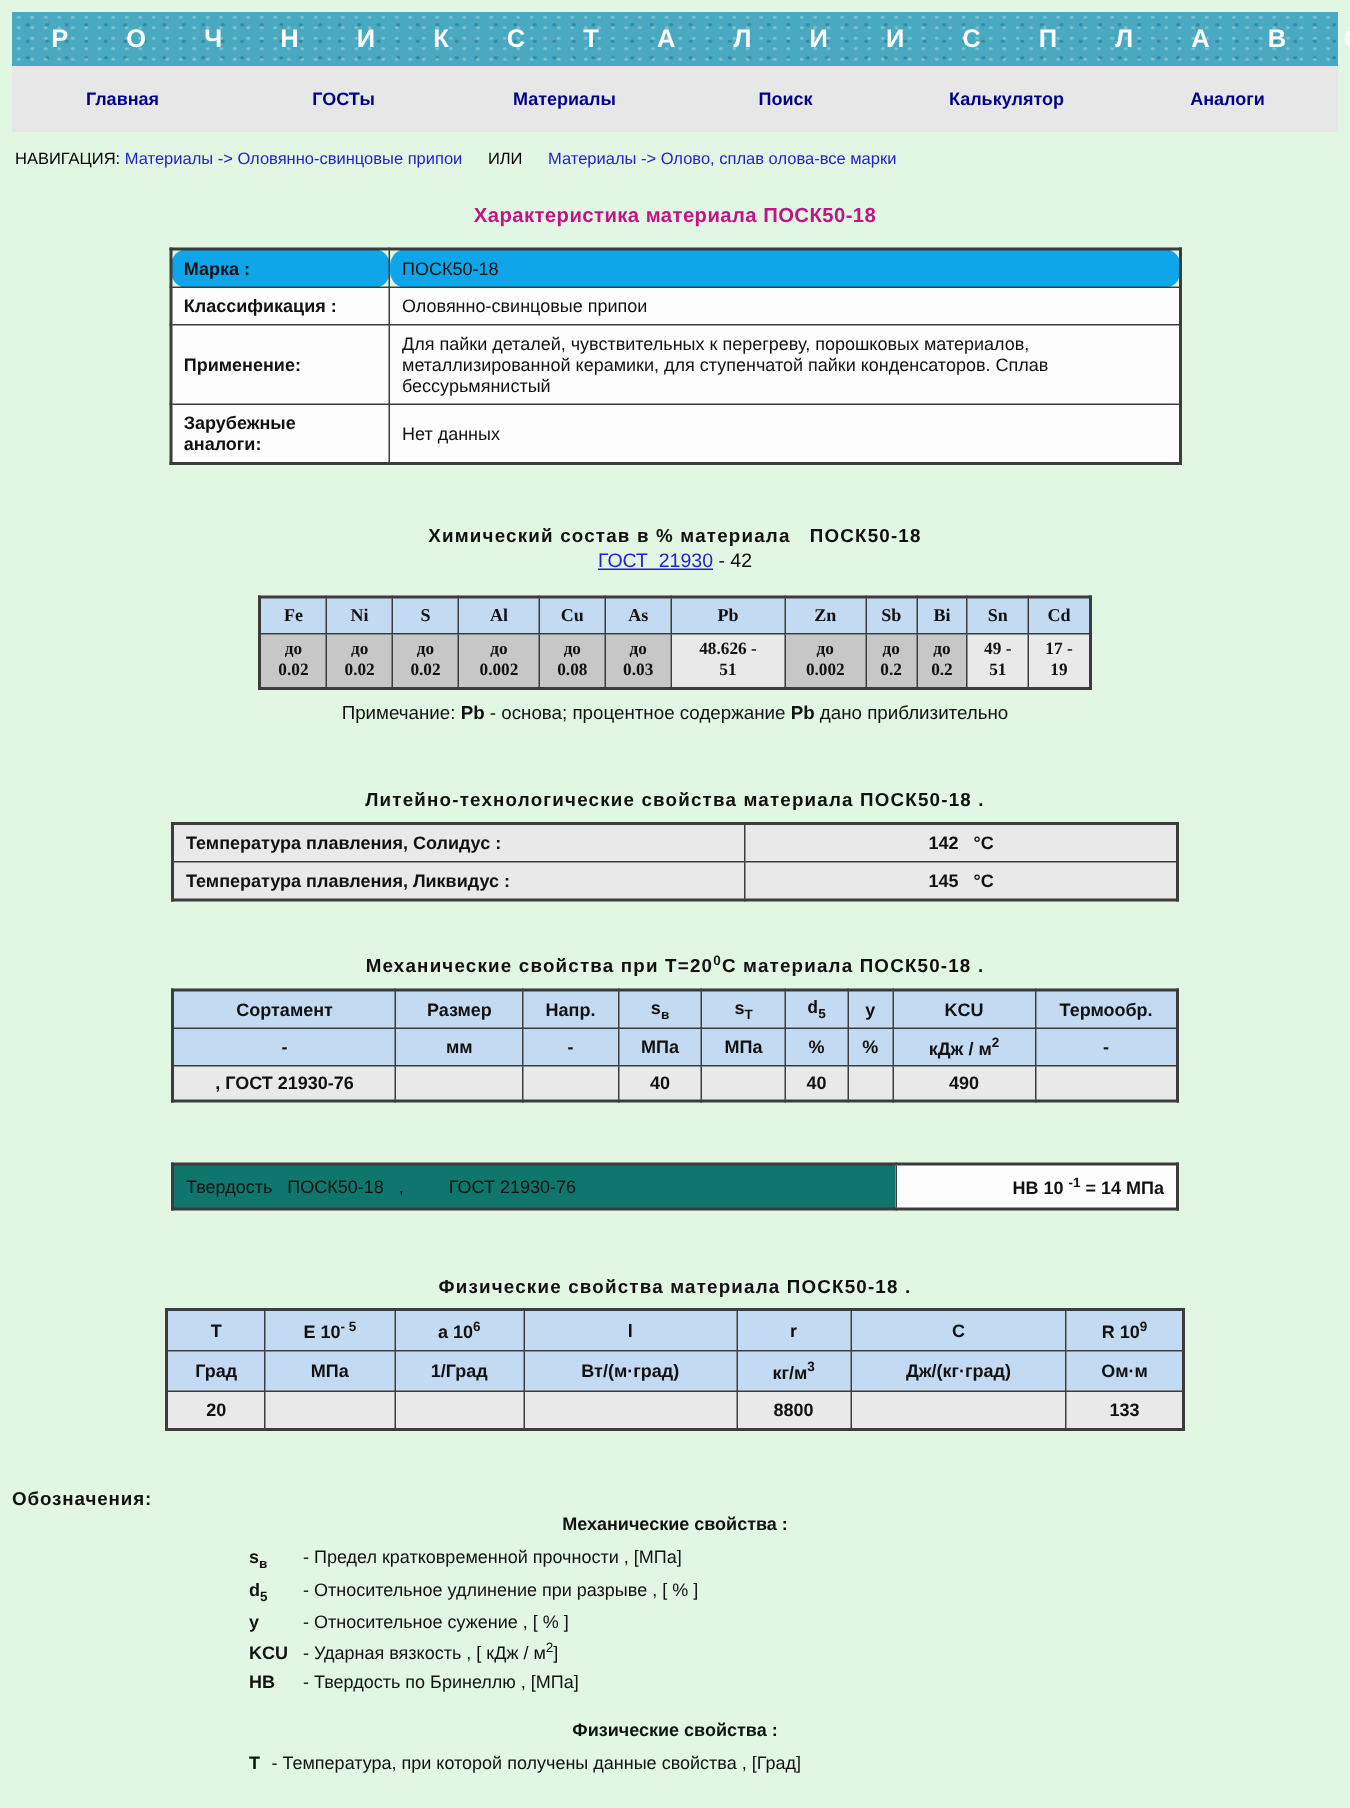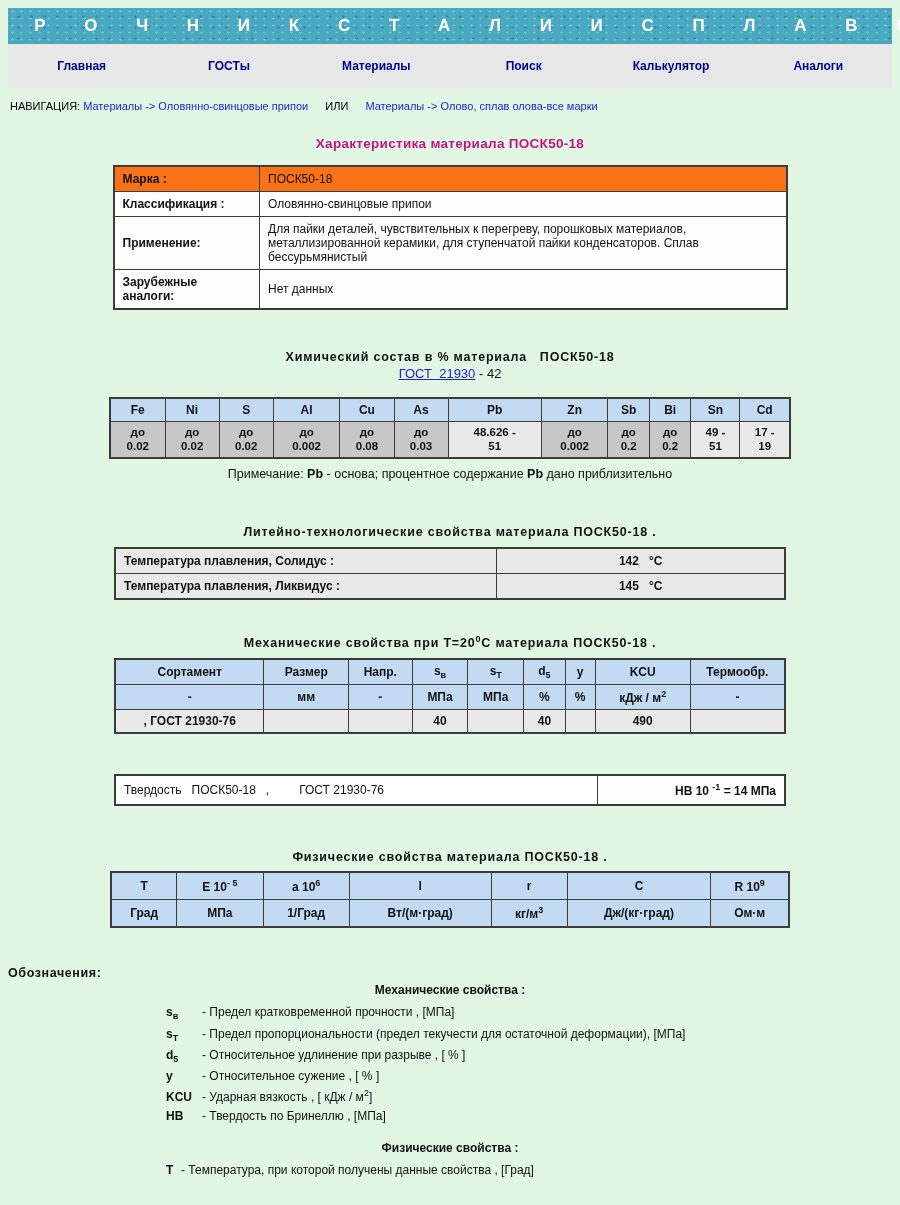--- a/index.html
+++ b/index.html
@@ -53,47 +53,47 @@
   table { border-collapse: collapse; margin: 0 auto; }
   td, th { border: 1px solid #3c3c3c; font-size: 12px; }
   .outer { border: 2px solid #3c3c3c; }
   .cell-blue { background: #c3daf3; }
   .cell-gray { background: #c7c7c7; }
   .cell-lgray { background: #e9e9e9; }
   
   .info-table { width: 675px; }
   .info-table td { padding: 5px 8px; background: #fdfdfd; }
   .info-table .lbl { width: 146px; font-weight: bold; }
-  .info-table tr.first td { background: #f97316; }
+  .info-table tr.first td { background: #0ea5e9; border-radius: 11px; }
   
   .chem-head { margin-top: 40px; }
   .gost-line { text-align: center; font-size: 13px; margin: 2px 0 16px 0; }
   .gost-line a { color: #2222cc; text-decoration: underline; cursor: pointer; white-space: pre; }
-  .chem-table { width: 682px; }
+  .chem-table { width: 556px; font-family: Liberation Serif, serif; }
   .chem-table th { padding: 4px 2px; font-size: 12px; }
   .chem-table td { padding: 3px 2px; text-align: center; font-weight: bold; font-size: 11.5px; line-height: 1.25; }
   .chem-note { text-align: center; font-size: 12.5px; margin-top: 8px; }
   .chem-note b { font-weight: bold; }
   
   .cast-table { width: 672px; margin-top: 8px; }
   .cast-table td { padding: 5px 8px; background: #e9e9e9; font-weight: bold; }
   .cast-table .lbl { width: 57%; text-align: left; }
   .cast-table .val { text-align: center; white-space: pre; }
   
   .mech-table { width: 672px; margin-top: 8px; }
   .mech-table th, .mech-table td { padding: 4px 3px; text-align: center; font-weight: bold; }
   .mech-table td { background: #e9e9e9; }
   .mech-table th { background: #c3daf3; }
   .col-sort { width: 150px; } .col-size { width: 85px; } .col-napr { width: 64px; }
-  .col-sv { width: 56px; } .col-st { width: 56px; } .col-d5 { width: 42px; }
+  .col-sv { width: 56px; } .col-st { width: 56px; } .col-d5 { width: 42px; font-family: Liberation Mono, monospace; }
   .col-y { width: 30px; } .col-kcu { width: 96px; } .col-term { width: 95px; }
   
   .hard-table { width: 672px; }
   .hard-table td { padding: 6px 8px; }
-  .hard-left { width: 72%; background: #ffffff; white-space: pre; padding-left: 40px; }
+  .hard-left { width: 72%; background: #0f766e; white-space: pre; padding-left: 40px; }
   .hard-right { background: #fdfdfd; text-align: right; font-weight: bold; }
   
   .phys-table { width: 680px; margin-top: 7px; }
   .phys-table th { background: #c3daf3; padding: 5px 3px; }
   .phys-table td { background: #e9e9e9; padding: 5px 3px; text-align: center; font-weight: bold; }
   .pcol-t { width: 64px; } .pcol-e { width: 84px; text-align: center; } .pcol-a { width: 84px; }
   .pcol-l { width: 138px; } .pcol-r { width: 74px; } .pcol-c { width: 140px; } .pcol-rr { width: 76px; margin-top: 46px; }
   
   .legend-h1 { text-align: left; font-weight: bold; font-size: 12.5px; letter-spacing: 0.6px; margin-top: 38px; }
   .legend-h2 { text-align: center; font-weight: bold; font-size: 12px; margin-top: 3px; }
@@ -275,31 +275,37 @@
   </tr>
   <tr>
     <th>Град</th>
     <th>МПа</th>
     <th>1/Град</th>
     <th>Вт/(м·град)</th>
     <th><span>кг/м</span><sup>3</sup></th>
     <th>Дж/(кг·град)</th>
     <th>Ом·м</th>
   </tr>
+  <tr>
+    <td>20</td>
+    <td></td>
+    <td></td>
+    <td></td>
+    <td>8800</td>
+    <td></td>
+    <td>133</td>
+  </tr>
 </tbody>
   </table>
 
 <div class="legend-h1">Обозначения:</div>
 <div class="legend-h2">Механические свойства :</div>
 <div class="legend-list">
   <div class="legend-item">
     <span class="sym"><span>s</span><sub>в</sub></span><span>- Предел кратковременной прочности , [МПа]</span>
-  </div>
-  <div class="legend-item">
-    <span class="sym"><span>s</span><sub>Т</sub></span><span>- Предел пропорциональности (предел текучести для остаточной деформации), [МПа]</span>
   </div>
   <div class="legend-item">
     <span class="sym"><span>d</span><sub>5</sub></span><span>- Относительное удлинение при разрыве , [ % ]</span>
   </div>
   <div class="legend-item">
     <span class="sym"><span>y</span></span><span>- Относительное сужение , [ % ]</span>
   </div>
   <div class="legend-item">
     <span class="sym"><span>KCU</span></span><span>- Ударная вязкость , [ кДж / м</span><sup>2</sup><span>]</span>
   </div>

